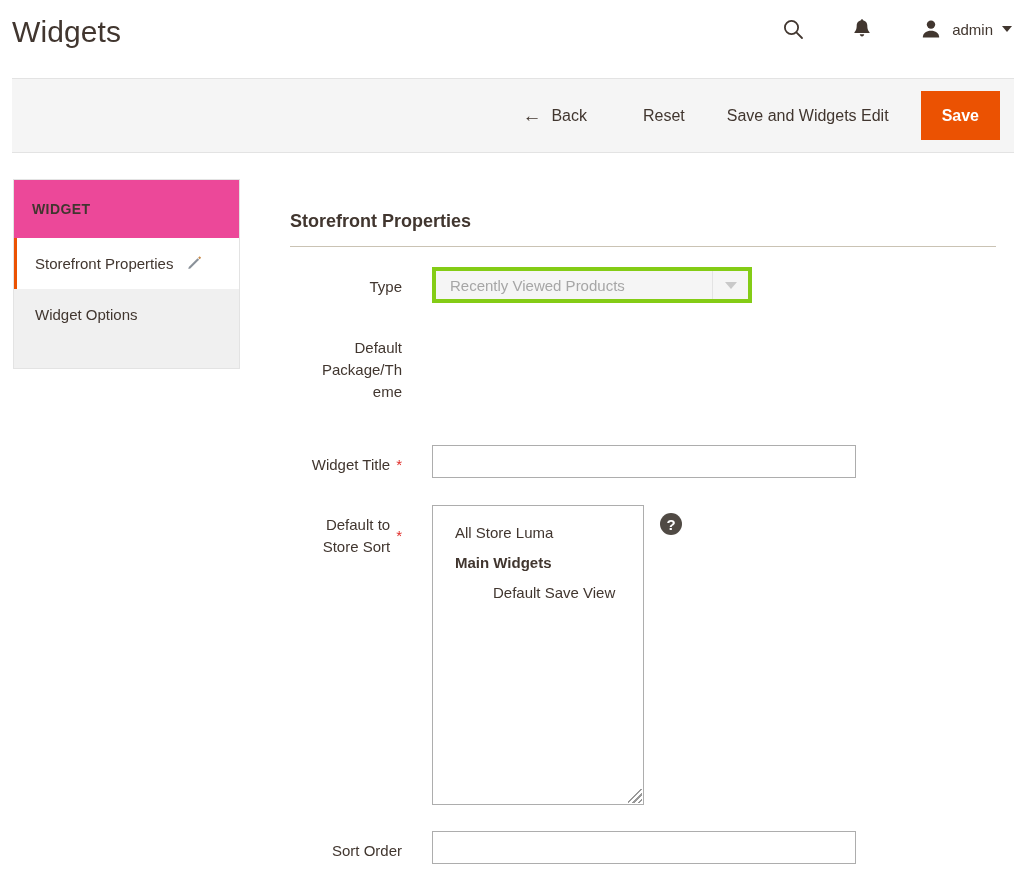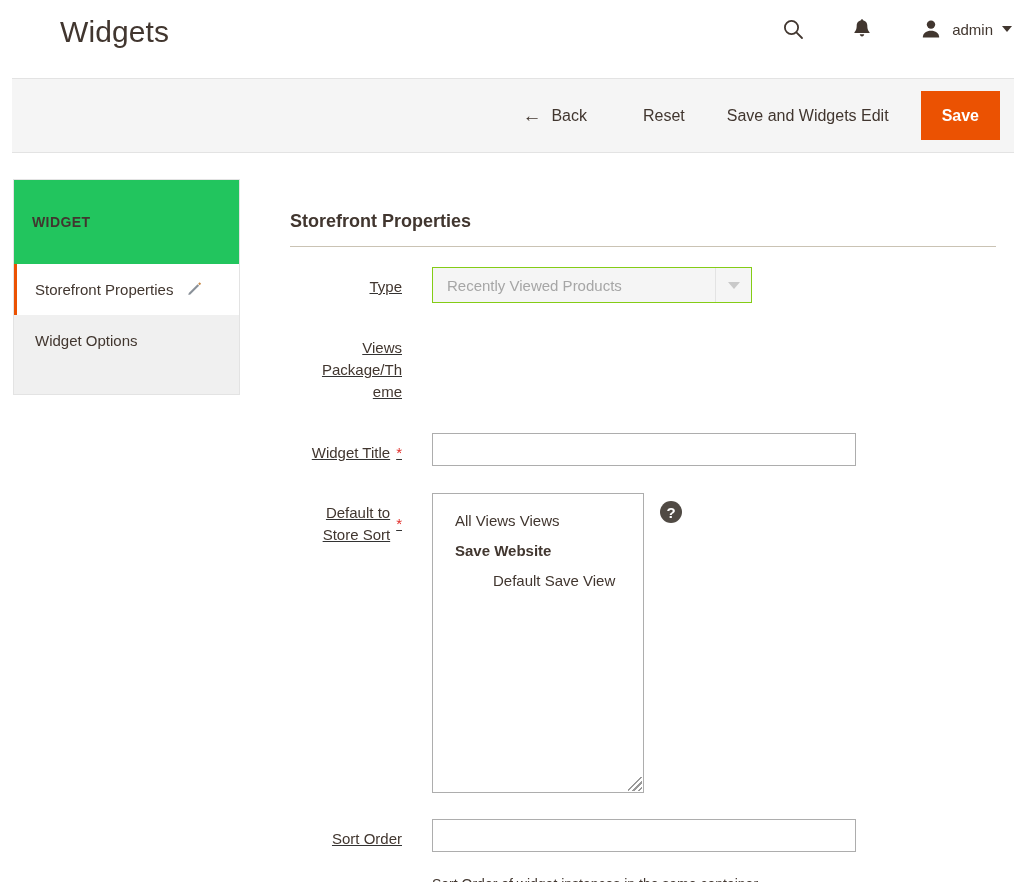--- a/index.html
+++ b/index.html
@@ -16,21 +16,20 @@
     color: #333333;
     overflow: hidden;
     position: relative;
   }
 
   
   .page-header {
     position: relative;
     height: 80px;
     padding: 0 4px;
-    margin-left: 48px;
   }
   .page-title {
     position: absolute;
     left: 12px;
     top: 12px;
     font-size: 30px;
     font-weight: 400;
     color: #41362f;
     letter-spacing: .1px;
     line-height: 40px;
@@ -130,28 +129,28 @@
   }
 
   
   .sidebar {
     position: absolute;
     left: 13px;
     top: 26px;
     width: 227px;
   }
   .sidebar-title {
-    background: #22c55e;
+    background: #ec4899;
     border: 1px solid #e3e3e3;
     border-bottom: none;
     font-size: 14px;
     font-weight: 700;
     color: #41362f;
     letter-spacing: .4px;
-    padding: 34px 18px;
+    padding: 21px 18px;
   }
   .sidebar-items {
     background: #f0f0f0;
     border: 1px solid #e3e3e3;
     border-top: none;
     padding-bottom: 28px;
   }
   .sidebar-item {
     font-size: 15px;
     color: #41362f;
@@ -199,21 +198,20 @@
     margin-top: 18px;
   }
   .field-label-wrap {
     width: 112px;
     padding-right: 0;
     display: flex;
     justify-content: flex-end;
     align-items: flex-end;
     gap: 6px;
     padding-top: 9px;
-    text-decoration: underline;
   }
   .field-label {
     font-size: 15px;
     color: #41362f;
     text-align: right;
     line-height: 22px;
     font-weight: 400;
   }
   .req-star {
     color: #e02b27;
@@ -225,21 +223,21 @@
     display: flex;
     align-items: flex-start;
     gap: 16px;
   }
 
   
   .select-disabled {
     display: flex;
     align-items: stretch;
     background: #f5f5f5;
-    border: 1px solid #84cc16;
+    border: 4px solid #84cc16;
     height: 36px;
   }
   .select-disabled .value {
     color: #a6a6a6;
     font-size: 15px;
     padding: 0 14px;
     display: flex;
     align-items: center;
     white-space: nowrap;
   }
@@ -406,49 +404,49 @@
           <span class="arrow-box">
             <span class="arrow-tri"></span>
           </span>
         </div>
       </div>
     </div>
 
     <div class="field" style="margin-top:25px;">
       <div class="field-label-wrap">
         <span class="field-label">
-          <span>Views</span><br>
+          <span>Default</span><br>
           <span>Package/Th</span><br>
           <span>eme</span>
         </span>
       </div>
     </div>
 
-    <div class="field" style="margin-top:30px;">
+    <div class="field" style="margin-top:42px;">
       <div class="field-label-wrap">
         <span class="field-label">Widget Title</span>
         <span class="req-star">*</span>
       </div>
       <div class="field-control">
         <input class="text-input" type="text" value="" placeholder="" style="">
       </div>
     </div>
 
     <div class="field" style="margin-top:27px;">
       <div class="field-label-wrap">
         <span class="field-label">
           <span>Default to</span><br>
           <span>Store Sort</span>
         </span>
         <span class="req-star" style="align-self:flex-end;line-height:44px;">*</span>
       </div>
       <div class="field-control">
         <div class="multiselect">
-          <div class="ms-option">All Views Views</div>
-          <div class="ms-option lvl1">Save Website</div>
+          <div class="ms-option">All Store Luma</div>
+          <div class="ms-option lvl1">Main Widgets</div>
           <div class="ms-option lvl3">Default Save View</div>
           <div class="resize-grip"></div>
         </div>
         <div class="help-icon">?</div>
       </div>
     </div>
 
     <div class="field" style="margin-top:26px;">
       <div class="field-label-wrap">
         <span class="field-label">Sort Order</span>

